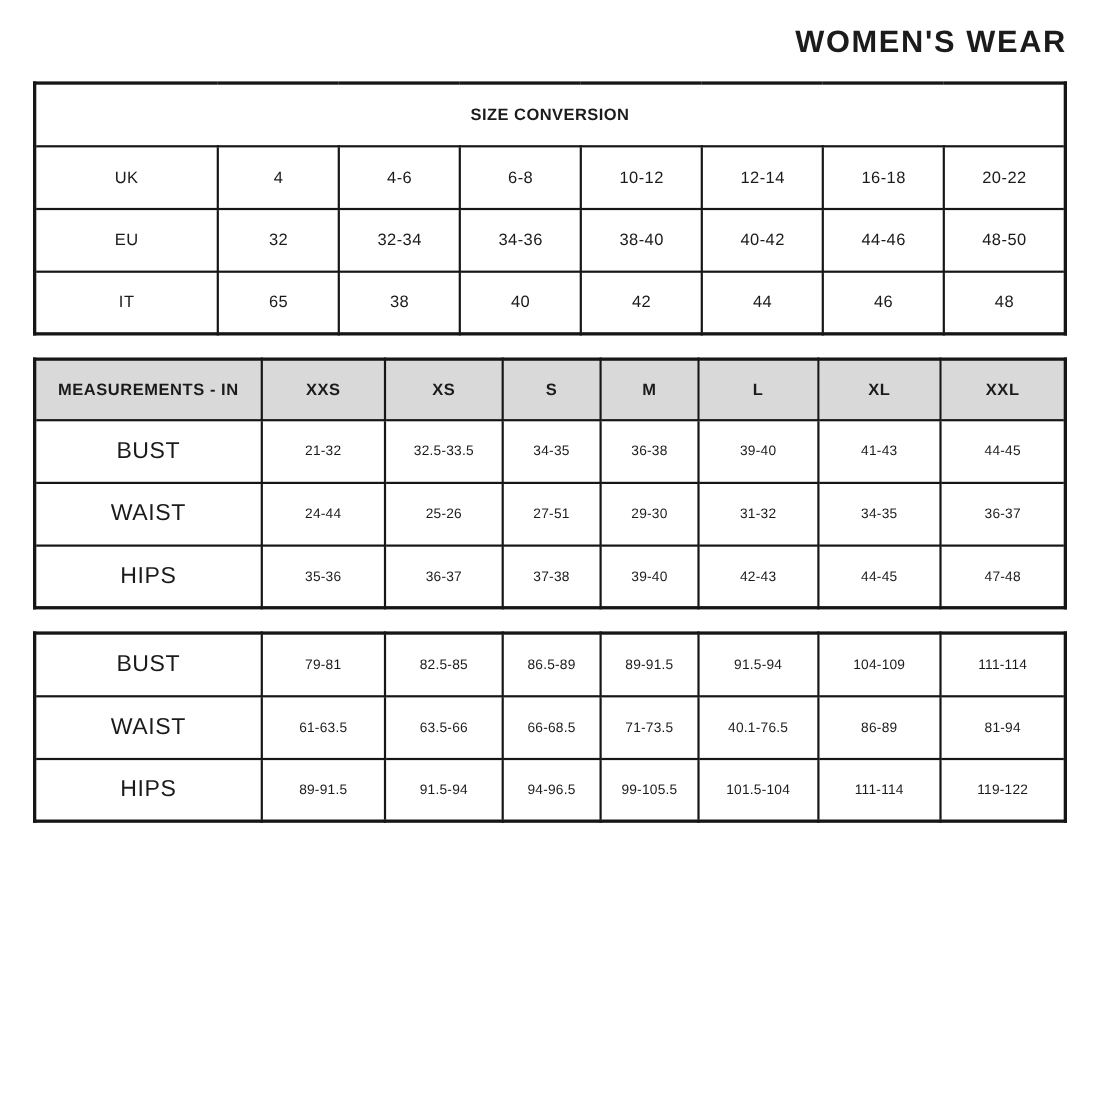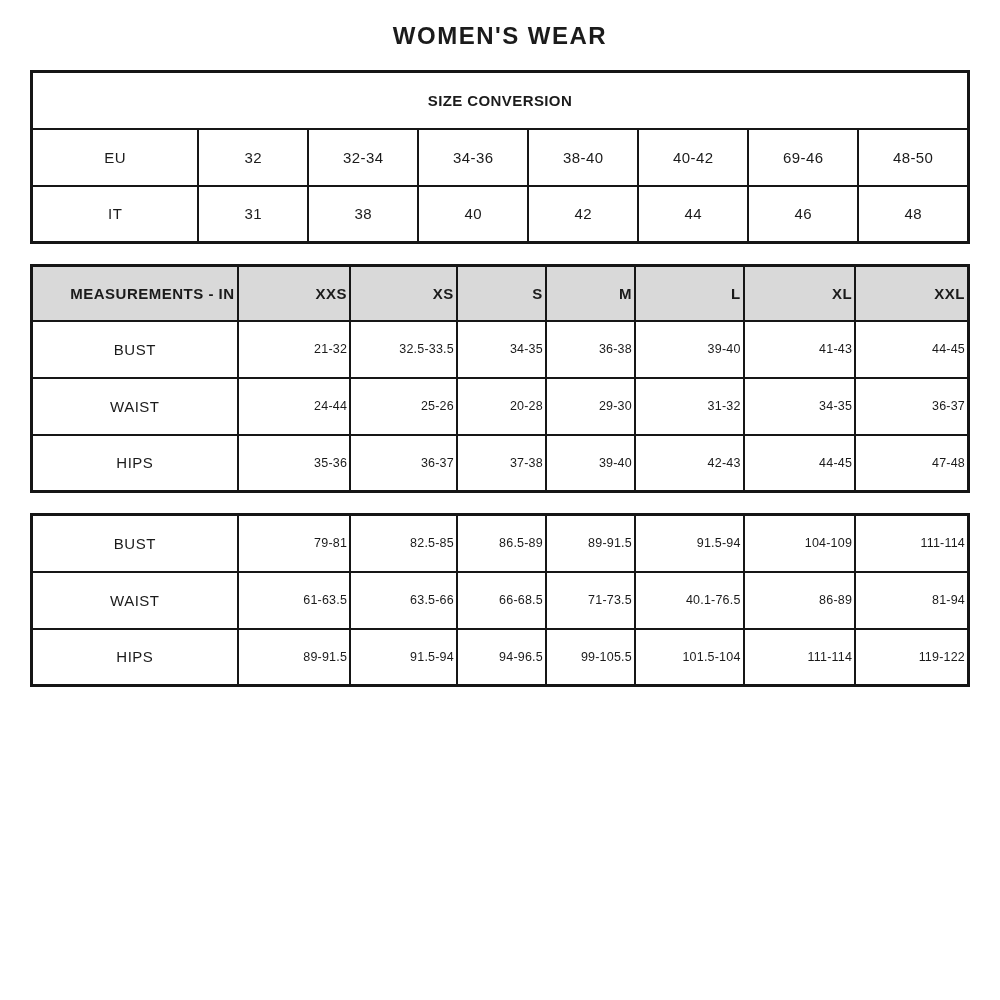--- a/index.html
+++ b/index.html
@@ -5,22 +5,22 @@
   * { box-sizing: border-box; }
   html, body {
     margin: 0; padding: 0;
     width: 1000px; height: 1000px;
     background: #ffffff;
     color: #1b1b1b;
     font-family: "Liberation Sans", sans-serif;
   }
   .page { padding: 12px 30px 0 30px; }
   .page-title {
-    text-align: center;
-    font-size: 24px;
+    text-align: right;
+    font-size: 28px;
     font-weight: 700;
     letter-spacing: 1.5px;
     margin: 10px 0 15px 0;
   }
   table.tbl {
     width: 100%;
     border-collapse: collapse;
     table-layout: fixed;
     border: 3px solid #161616;
     margin-bottom: 9px;
@@ -46,24 +46,23 @@
   .t1 td { height: 57px; font-size: 15px; letter-spacing: 0.4px; }
   .t1 td.hdr { font-size: 15px; }
   
   .t2 td { height: 57px; }
   .t2 td.hdr {
     background: #d9d9d9;
     height: 55px;
     font-weight: 700;
     font-size: 15px;
     letter-spacing: 0.5px;
-    text-align: right;
-  }
-  .t2 td.lbl { font-size: 15px; letter-spacing: 0.5px; text-align: center; }
-  .t2 td.val { font-size: 12.5px; letter-spacing: 0.2px; text-align: right; }
+  }
+  .t2 td.lbl { font-size: 21px; letter-spacing: 0.5px; text-align: center; }
+  .t2 td.val { font-size: 12.5px; letter-spacing: 0.2px; }
 </style>
 </head>
 <body>
 
 <div class="page">
 
   <h1 class="page-title">WOMEN'S WEAR</h1>
 
   <table class="tbl t1">
     <colgroup>
@@ -72,34 +71,44 @@
         <col style="width:11.74%">
         <col style="width:11.74%">
       <col style="width:11.74%">
         <col style="width:11.74%">
         <col style="width:11.74%">
         <col style="width:11.76%">
     </colgroup>
     <tbody>
         <tr>
           <td colspan="8" class="banner">SIZE CONVERSION</td>
+        </tr>
+        <tr>
+          <td class="lbl">UK</td>
+          <td class="val">4</td>
+          <td class="val">4-6</td>
+          <td class="val">6-8</td>
+          <td class="val">10-12</td>
+          <td class="val">12-14</td>
+          <td class="val">16-18</td>
+          <td class="val">20-22</td>
         </tr>
         <tr>
           <td class="lbl">EU</td>
           <td class="val">32</td>
           <td class="val">32-34</td>
           <td class="val">34-36</td>
           <td class="val">38-40</td>
           <td class="val">40-42</td>
-          <td class="val">69-46</td>
+          <td class="val">44-46</td>
           <td class="val">48-50</td>
         </tr>
         <tr>
           <td class="lbl">IT</td>
-          <td class="val">31</td>
+          <td class="val">65</td>
           <td class="val">38</td>
           <td class="val">40</td>
           <td class="val">42</td>
           <td class="val">44</td>
           <td class="val">46</td>
           <td class="val">48</td>
         </tr>
       </tbody>
   </table>
 
@@ -132,21 +141,21 @@
           <td class="val">34-35</td>
           <td class="val">36-38</td>
           <td class="val">39-40</td>
           <td class="val">41-43</td>
           <td class="val">44-45</td>
         </tr>
         <tr>
           <td class="lbl">WAIST</td>
           <td class="val">24-44</td>
           <td class="val">25-26</td>
-          <td class="val">20-28</td>
+          <td class="val">27-51</td>
           <td class="val">29-30</td>
           <td class="val">31-32</td>
           <td class="val">34-35</td>
           <td class="val">36-37</td>
         </tr>
         <tr>
           <td class="lbl">HIPS</td>
           <td class="val">35-36</td>
           <td class="val">36-37</td>
           <td class="val">37-38</td>

